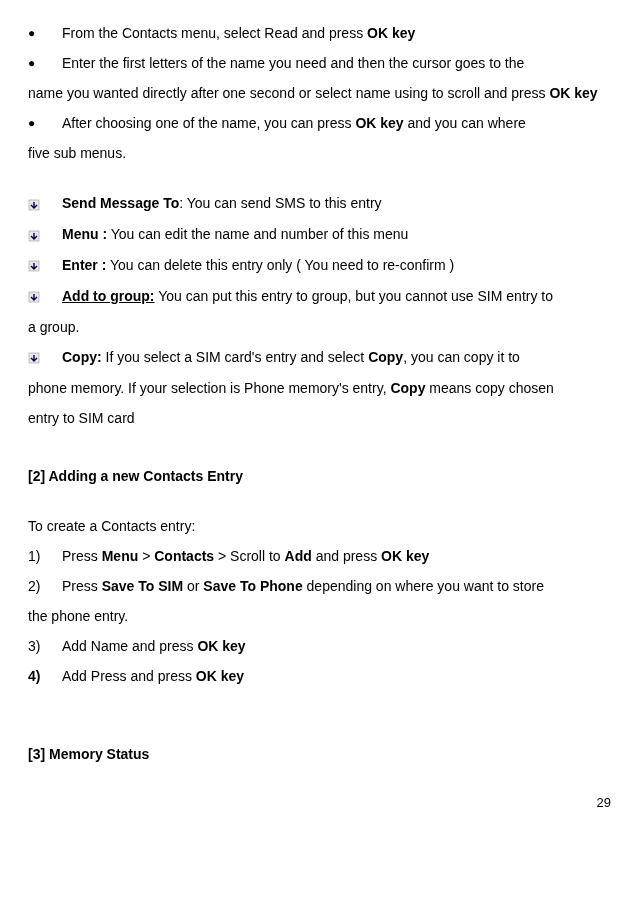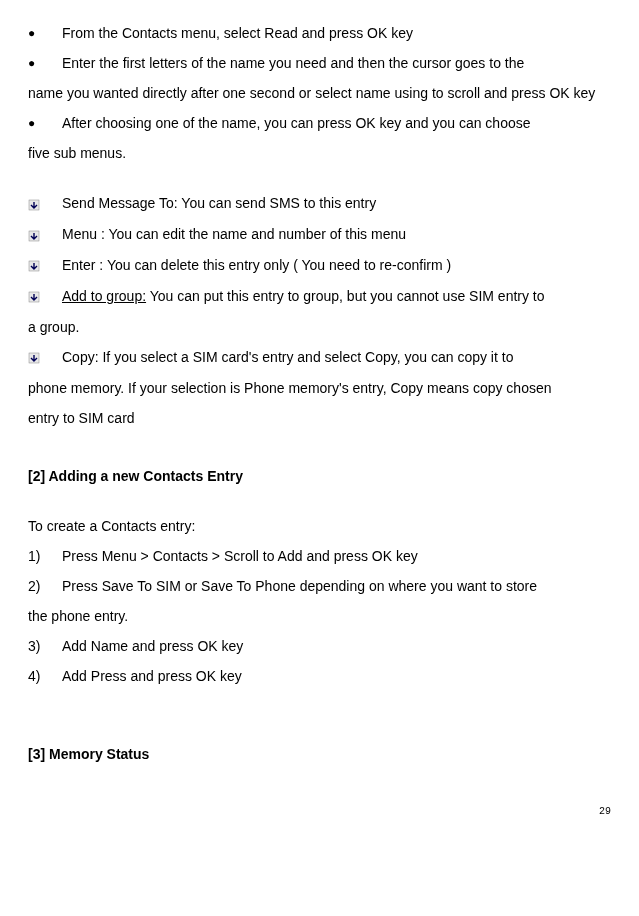--- a/index.html
+++ b/index.html
@@ -26,30 +26,29 @@
       line-height: 2.5;
     }
     .arrow-icon {
       width: 34px;
       flex-shrink: 0;
       line-height: 2.2;
     }
     .arrow-icon svg { vertical-align: middle; }
     .body-text { flex: 1; }
     .cont { text-align: justify; }
-    .bold { font-weight: normal; }
+    .bold { font-weight: bold; }
     .underline { text-decoration: underline; }
     .section-heading { font-weight: bold; margin-top: 8px; }
     .step-row { display: flex; text-align: justify; }
     .step-num { width: 34px; flex-shrink: 0; }
     .pagenum {
       text-align: right;
-      font-size: 10px;
-      margin-top: 32px;
-      font-family: Liberation Mono, monospace;
+      font-size: 13px;
+      margin-top: 20px;
     }
     .spacer { height: 20px; }
   </style>
 </head>
 <body>
 
 <div class="bullet-row firstline">
   <span class="bullet-dot">●</span>
   <span class="body-text">
     <span>From the Contacts menu, select Read and press </span><span class="bold">OK key</span>
@@ -60,21 +59,21 @@
   <span class="bullet-dot">●</span>
   <span class="body-text">Enter the first letters of the name you need and then the cursor goes to the</span>
 </div>
 <div class="cont">
   <span>name you wanted directly after one second or select name using to scroll and press </span><span class="bold">OK key</span>
 </div>
 
 <div class="bullet-row">
   <span class="bullet-dot">●</span>
   <span class="body-text">
-    <span>After choosing one of the name, you can press </span><span class="bold">OK key</span><span> and you can choose</span>
+    <span>After choosing one of the name, you can press </span><span class="bold">OK key</span><span> and you can where</span>
   </span>
 </div>
 <div class="cont">five sub menus.</div>
 
 <div class="spacer"></div>
 
 <div class="bullet-row firstline">
   <span class="arrow-icon">
     <svg width="12" height="12">
         <rect x="1" y="1" width="10" height="10" fill="#e8e8e8" stroke="#888" stroke-width="0.5"></rect>

